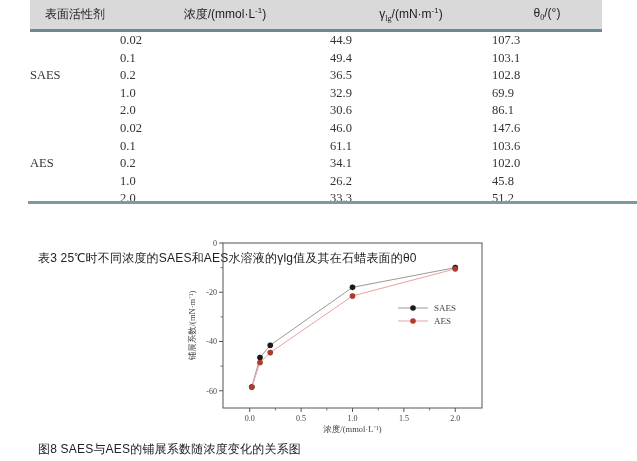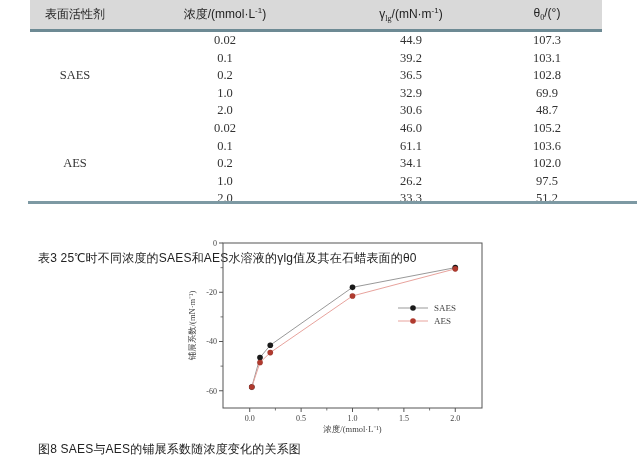--- a/index.html
+++ b/index.html
@@ -10,21 +10,21 @@
   .tablewrap{position:absolute;left:30px;top:0;width:572px;}
   table{border-collapse:collapse;width:100%;table-layout:fixed;}
   thead th{
     background:#d9d9d9;border-bottom:3px solid #6d8a94;
     font-weight:normal;font-size:12px;height:21px;padding:4px;color:#222;
     text-align:center;vertical-align:middle;
   }
   thead th sup{font-size:8px;}
   thead th sub{font-size:8px;font-family:Liberation Serif, serif;}
   tbody td{
-    text-align:center;font-family:"Liberation Serif",serif;
+    font-family:"Liberation Serif",serif;
     font-size:12.5px;height:17.6px;line-height:17.6px;padding:0;color:#333;
     white-space:nowrap;overflow:hidden;
   }
   td.groupcell{font-family:"Liberation Serif",serif;}
   .bottom-rule{
     position:absolute;left:28px;top:201px;width:609px;height:3px;
     background:#7d99a3;
   }
   .caption{
     position:absolute;left:38px;font-size:12px;color:#222;
@@ -57,64 +57,64 @@
     <tbody id="table-body">
         <tr>
           <td class="groupcell"></td>
           <td>0.02</td>
           <td>44.9</td>
           <td>107.3</td>
         </tr>
         <tr>
           <td class="groupcell"></td>
           <td>0.1</td>
-          <td>39.2</td>
+          <td>49.4</td>
           <td>103.1</td>
         </tr>
         <tr>
           <td class="groupcell">SAES</td>
           <td>0.2</td>
           <td>36.5</td>
           <td>102.8</td>
         </tr>
         <tr>
           <td class="groupcell"></td>
           <td>1.0</td>
           <td>32.9</td>
           <td>69.9</td>
         </tr>
         <tr>
           <td class="groupcell"></td>
           <td>2.0</td>
           <td>30.6</td>
-          <td>48.7</td>
+          <td>86.1</td>
         </tr>
         <tr>
           <td class="groupcell"></td>
           <td>0.02</td>
           <td>46.0</td>
-          <td>105.2</td>
+          <td>147.6</td>
         </tr>
         <tr>
           <td class="groupcell"></td>
           <td>0.1</td>
           <td>61.1</td>
           <td>103.6</td>
         </tr>
         <tr>
           <td class="groupcell">AES</td>
           <td>0.2</td>
           <td>34.1</td>
           <td>102.0</td>
         </tr>
         <tr>
           <td class="groupcell"></td>
           <td>1.0</td>
           <td>26.2</td>
-          <td>97.5</td>
+          <td>45.8</td>
         </tr>
         <tr>
           <td class="groupcell"></td>
           <td>2.0</td>
           <td>33.3</td>
           <td>51.2</td>
         </tr>
       </tbody>
   </table>
 </div>

